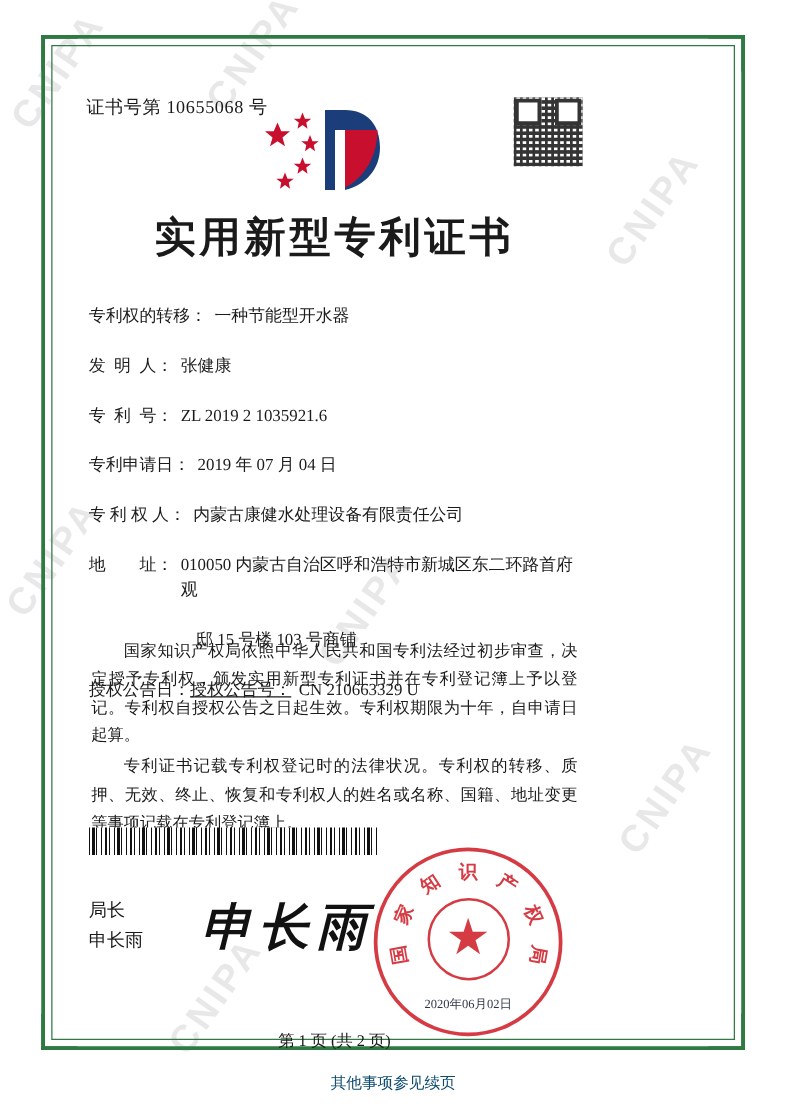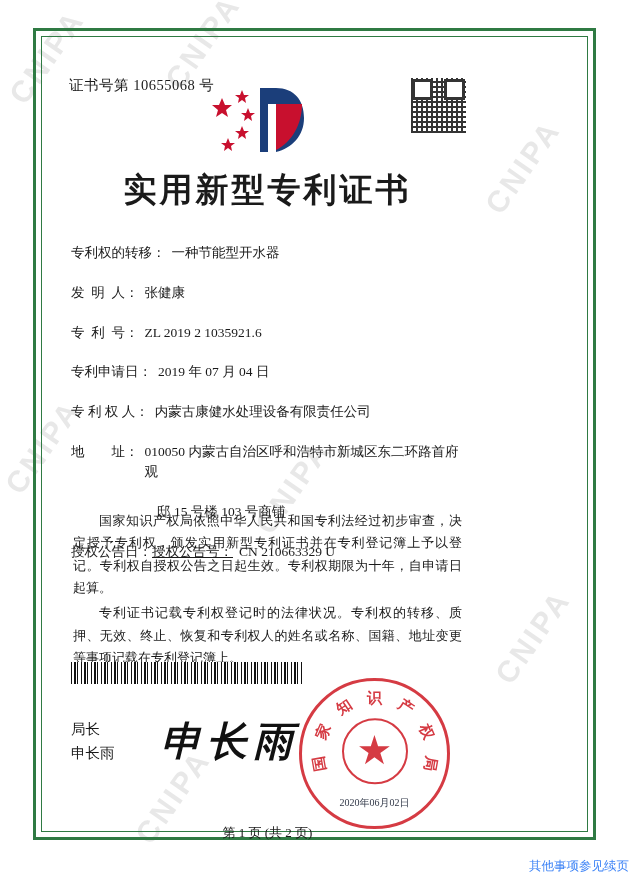--- a/index.html
+++ b/index.html
@@ -272,23 +272,23 @@
     right: 0;
     top: 796px;
     text-align: center;
     font-size: 13px;
   }
   .footnote {
     position: absolute;
     left: 0;
     right: 0;
     top: 858px;
-    text-align: right;
+    text-align: center;
     font-size: 12.5px;
-    color: #3b82f6;
+    color: #0c4a6e;
     z-index: 3;
   }
 </style>
 </head>
 <body>
 
 <div class="watermark wm1">CNIPA</div>
 <div class="watermark wm2">CNIPA</div>
 <div class="watermark wm3">CNIPA</div>
 <div class="watermark wm4">CNIPA</div>

